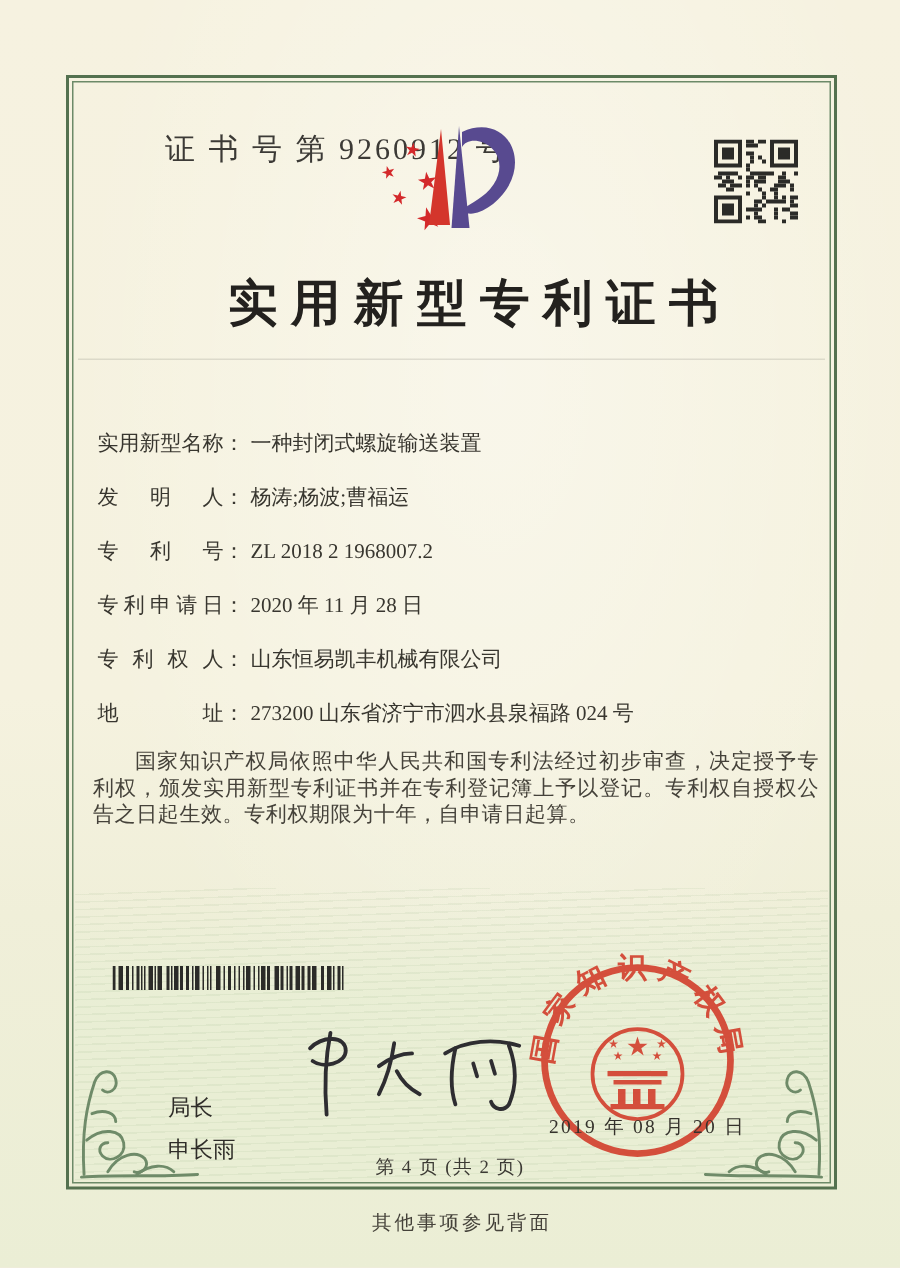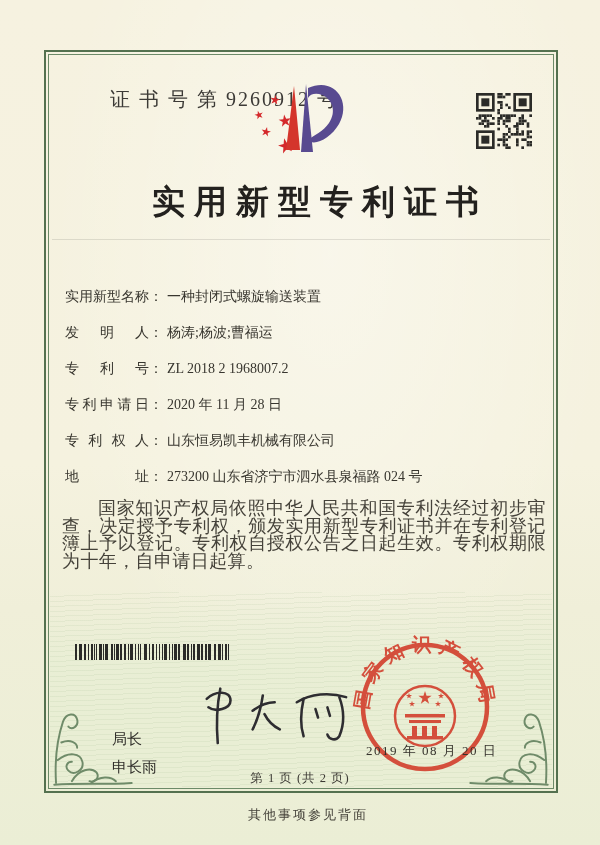--- a/index.html
+++ b/index.html
@@ -48,21 +48,21 @@
   .row{height:36px;line-height:20px;white-space:nowrap;}
   .flabel{
     display:inline-block;width:84px;text-align:justify;text-align-last:justify;
     text-justify:inter-character;vertical-align:top;
   }
   .fcolon{display:inline-block;margin-right:4px;}
   .grant-row{position:relative;height:24px;line-height:20px;}
   .grant-right{position:absolute;left:232px;top:0;white-space:nowrap;}
   .paras{
     position:absolute;left:62px;right:54px;top:500px;
-    font-size:18px;line-height:17.5px;color:#45423a;
+    font-size:14px;line-height:17.5px;color:#45423a;
     text-align:justify;letter-spacing:.4px;
   }
   .paras p{margin:0 0 3px 0;text-indent:2em;}
   .barcode{position:absolute;left:75px;top:644px;width:158px;height:16px;}
   .signer{position:absolute;left:112px;top:725px;font-size:15px;color:#2f2d29;line-height:28px;}
   .sig-script{position:absolute;left:188px;top:672px;width:170px;height:86px;}
   .seal{position:absolute;left:352px;top:634px;width:146px;height:146px;}
   .seal-date{
     position:absolute;left:366px;top:742px;font-size:13px;color:#35322c;
     letter-spacing:1.5px;white-space:nowrap;
@@ -355,16 +355,16 @@
     <g fill="none" stroke="#6f8b69" stroke-width="2.2" stroke-linecap="round">
       <path d="M6,94 C36,92 62,94 94,92"></path>
       <path d="M8,92 C6,60 10,40 16,22 C20,12 30,12 32,20 C34,28 26,32 22,28"></path>
       <path d="M10,66 C22,56 36,58 38,68 C40,78 28,84 22,78 C18,74 20,68 26,68"></path>
       <path d="M26,90 C34,76 48,74 54,80 C58,86 52,92 46,90"></path>
       <path d="M48,92 C58,84 70,84 76,90"></path>
       <path d="M14,46 C24,42 32,46 32,52"></path>
     </g>
   </svg>
 
-  <div class="page-num">第 1 页 (共 2 页)</div>
+  <div class="page-num">第 4 页 (共 2 页)</div>
   <div class="back-note">其他事项参见背面</div>
 
 </div>
 
 </body></html>

